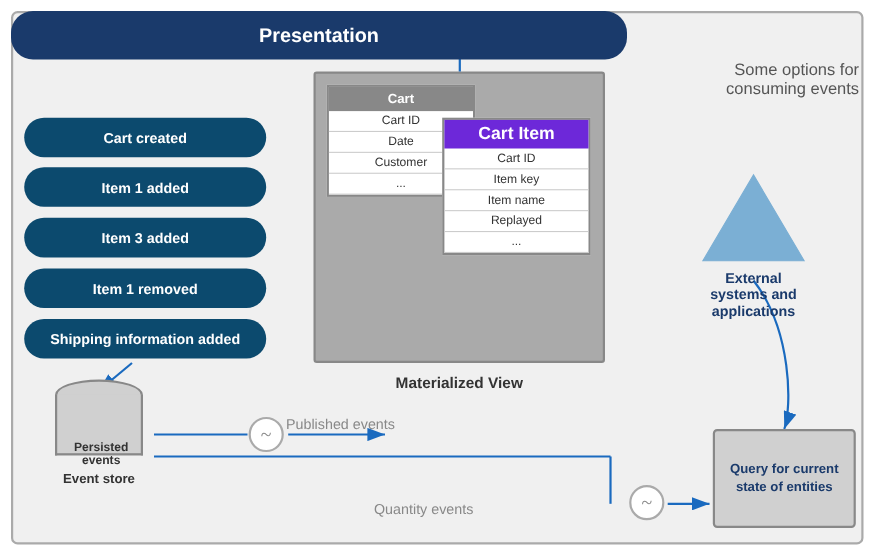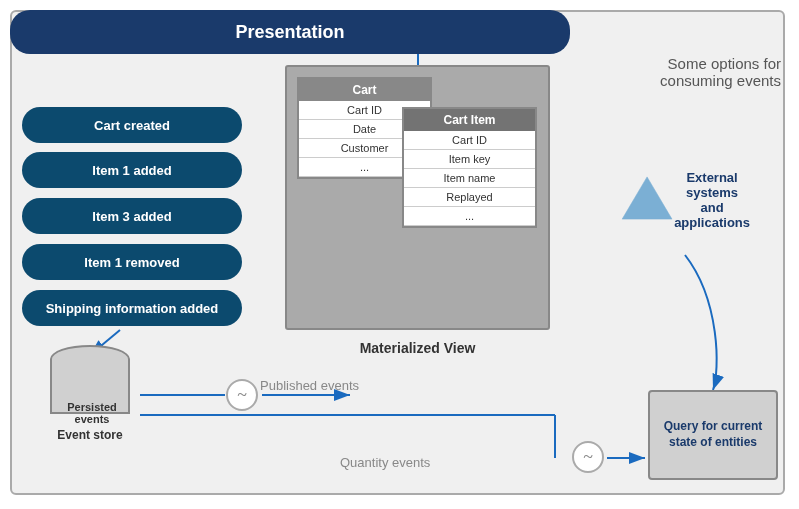--- a/index.html
+++ b/index.html
@@ -178,44 +178,44 @@
     .cartitem-table {
       position: absolute;
       left: 115px;
       top: 40px;
       width: 135px;
       background: #fff;
       border: 2px solid #888;
       z-index: 11;
     }
     .cartitem-table .table-header {
-      background: #737373;
+      background: #6d28d9;
       color: #fff;
       text-align: center;
-      font-size: 12px;
+      font-size: 16px;
       font-weight: bold;
       padding: 4px 2px;
     }
     .cartitem-table .table-row {
       border-bottom: 1px solid #ccc;
       font-size: 11px;
       text-align: center;
       padding: 3px 2px;
       color: #333;
     }
 
     
     .triangle-container {
       position: absolute;
       left: 620px;
       top: 155px;
       width: 130px;
       z-index: 10;
       display: flex;
-      flex-direction: row;
+      flex-direction: column;
       align-items: center;
     }
     .triangle-svg {
       width: 100px;
       height: 86px;
     }
     .triangle-label {
       font-size: 13px;
       font-weight: bold;
       color: #1a3a6b;

